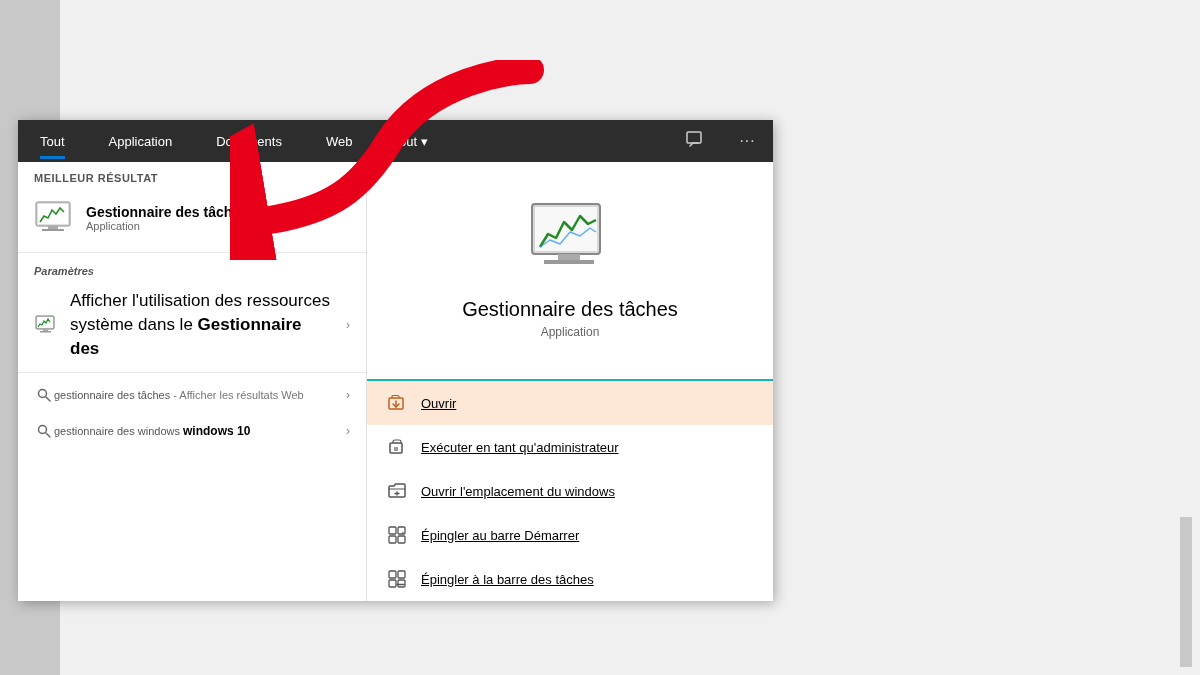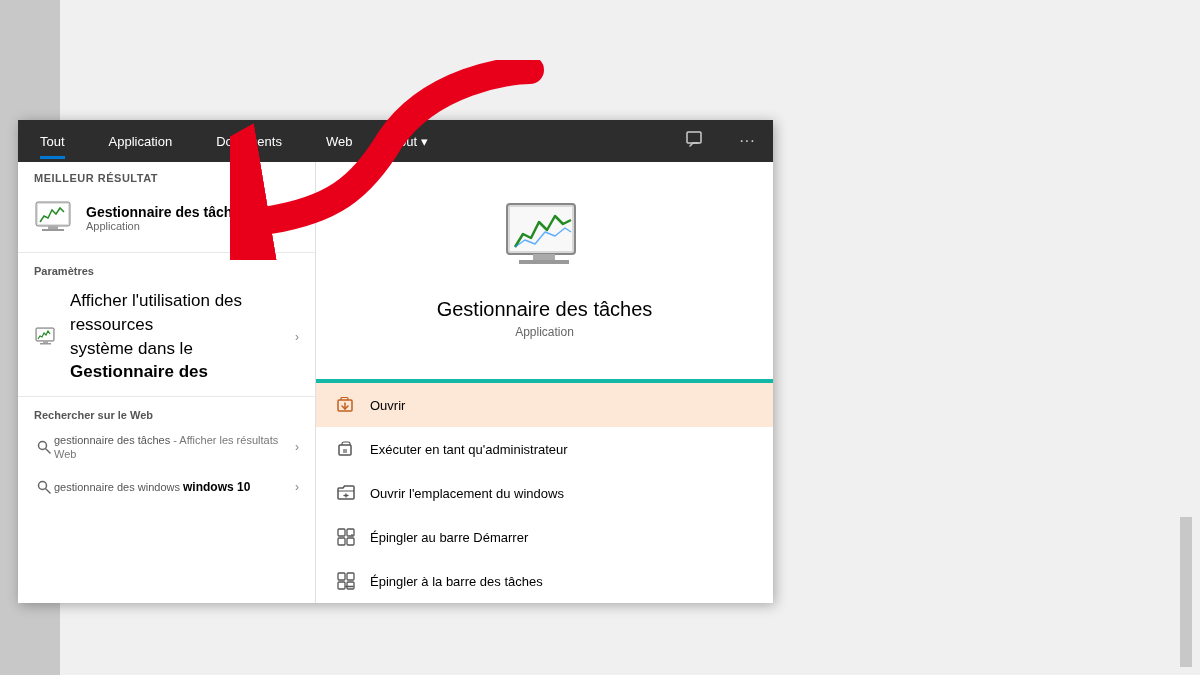--- a/index.html
+++ b/index.html
@@ -94,21 +94,21 @@
     }
 
     
     .content-area {
       display: flex;
       flex: 1;
     }
 
     
     .left-panel {
-      width: 298px;
+      width: 349px;
       background: #fff;
       border-right: 1px solid #e0e0e0;
       display: flex;
       flex-direction: column;
     }
 
     .section-label {
       font-size: 11px;
       font-weight: 600;
       color: #555;
@@ -150,20 +150,21 @@
     .best-result-sub {
       font-size: 11px;
       color: #666;
     }
 
     .settings-section-label {
       font-size: 11px;
       font-weight: 600;
       color: #555;
       padding: 8px 16px 4px 16px;
+      font-style: italic;
     }
 
     .settings-item {
       display: flex;
       align-items: center;
       padding: 8px 16px;
       gap: 12px;
       cursor: pointer;
     }
 
@@ -267,21 +268,22 @@
     }
 
     .right-app-type {
       font-size: 12px;
       color: #666;
       margin-bottom: 20px;
     }
 
     .right-actions {
       width: 100%;
-      border-top: 4px solid #14b8a6;
+      border-top: 2px solid #14b8a6;
+      text-decoration: underline;
     }
 
     .right-action-item {
       display: flex;
       align-items: center;
       padding: 12px 20px;
       gap: 14px;
       cursor: pointer;
       font-size: 13px;
       color: #000;
@@ -405,21 +407,20 @@
           </svg>
         </div>
         <div class="settings-text">
           Afficher l'utilisation des ressources<br>système dans le <b>Gestionnaire des</b>
         </div>
         <div class="settings-arrow">›</div>
       </div>
 
       <div class="section-divider"></div>
 
-      <div class="web-section-label">Rechercher sur le Web</div>
 
       <div class="web-item">
         <div class="web-icon">
           <svg width="14" height="14" viewBox="0 0 14 14">
             <circle cx="5.5" cy="5.5" r="4" stroke="#666" stroke-width="1.5" fill="none"></circle>
             <line x1="9" y1="9" x2="13" y2="13" stroke="#666" stroke-width="1.5" stroke-linecap="round"></line>
           </svg>
         </div>
         <div class="web-text">
           <span>gestionnaire des tâches</span><span style="color:#777;font-size:11px;"> - Afficher les résultats Web</span>

